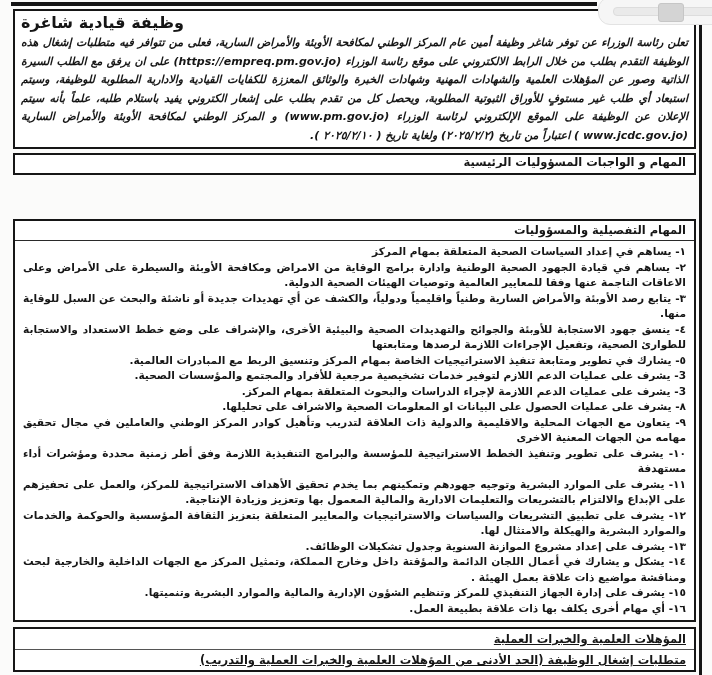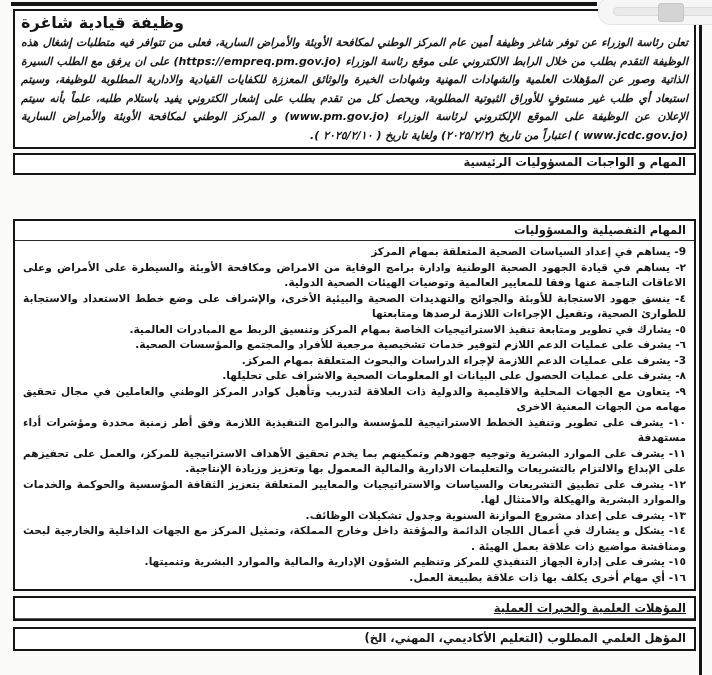--- a/index.html
+++ b/index.html
@@ -72,40 +72,42 @@
   </section>
 
   <section class="box bar">
     <span>المهام و الواجبات المسؤوليات الرئيسية</span>
   </section>
 
   <section class="box tasks-box">
     <div class="tasks-header">المهام التفصيلية والمسؤوليات</div>
     <div class="tasks-list">
 
-    <div class="task">9- يساهم في إعداد السياسات الصحية المتعلقة بمهام المركز</div>
+    <div class="task">١- يساهم في إعداد السياسات الصحية المتعلقة بمهام المركز</div>
         <div class="task">٢- يساهم في قيادة الجهود الصحية الوطنية وادارة برامج الوقاية من الامراض ومكافحة الأوبئة والسيطرة على الأمراض وعلى الاعاقات الناجمة عنها وفقا للمعايير العالمية وتوصيات الهيئات الصحية الدولية.</div>
+        <div class="task">٣- يتابع رصد الأوبئة والأمراض السارية وطنياً واقليمياً ودولياً، والكشف عن أي تهديدات جديدة أو ناشئة والبحث عن السبل للوقاية منها.</div>
         <div class="task">٤- ينسق جهود الاستجابة للأوبئة والجوائح والتهديدات الصحية والبيئية الأخرى، والإشراف على وضع خطط الاستعداد والاستجابة للطوارئ الصحية، وتفعيل الإجراءات اللازمة لرصدها ومتابعتها</div>
         <div class="task">٥- يشارك في تطوير ومتابعة تنفيذ الاستراتيجيات الخاصة بمهام المركز وتنسيق الربط مع المبادرات العالمية.</div>
-        <div class="task">٦- يشرف على عمليات الدعم اللازم لتوفير خدمات تشخيصية مرجعية للأفراد والمجتمع والمؤسسات الصحية.</div>
+        <div class="task">3- يشرف على عمليات الدعم اللازم لتوفير خدمات تشخيصية مرجعية للأفراد والمجتمع والمؤسسات الصحية.</div>
         <div class="task">3- يشرف على عمليات الدعم اللازمة لإجراء الدراسات والبحوث المتعلقة بمهام المركز.</div>
         <div class="task">٨- يشرف على عمليات الحصول على البيانات او المعلومات الصحية والاشراف على تحليلها.</div>
         <div class="task">٩- يتعاون مع الجهات المحلية والاقليمية والدولية ذات العلاقة لتدريب وتأهيل كوادر المركز الوطني والعاملين في مجال تحقيق مهامه من الجهات المعنية الاخرى</div>
         <div class="task">١٠- يشرف على تطوير وتنفيذ الخطط الاستراتيجية للمؤسسة والبرامج التنفيذية اللازمة وفق أطر زمنية محددة ومؤشرات أداء مستهدفة</div>
         <div class="task">١١- يشرف على الموارد البشرية وتوجيه جهودهم وتمكينهم بما يخدم تحقيق الأهداف الاستراتيجية للمركز، والعمل على تحفيزهم على الإبداع والالتزام بالتشريعات والتعليمات الادارية والمالية المعمول بها وتعزيز وزيادة الإنتاجية.</div>
         <div class="task">١٢- يشرف على تطبيق التشريعات والسياسات والاستراتيجيات والمعايير المتعلقة بتعزيز الثقافة المؤسسية والحوكمة والخدمات والموارد البشرية والهيكلة والامتثال لها.</div>
         <div class="task">١٣- يشرف على إعداد مشروع الموازنة السنوية وجدول تشكيلات الوظائف.</div>
         <div class="task">١٤- يشكل و يشارك في أعمال اللجان الدائمة والمؤقتة داخل وخارج المملكة، وتمثيل المركز مع الجهات الداخلية والخارجية لبحث ومناقشة مواضيع ذات علاقة بعمل الهيئة .</div>
         <div class="task">١٥- يشرف على إدارة الجهاز التنفيذي للمركز وتنظيم الشؤون الإدارية والمالية والموارد البشرية وتنميتها.</div>
         <div class="task">١٦- أي مهام أخرى يكلف بها ذات علاقة بطبيعة العمل.</div>
       </div>
   </section>
 
   <section class="box two-row">
     <div class="row">المؤهلات العلمية والخبرات العملية</div>
+    <div class="row last">متطلبات إشغال الوظيفة (الحد الأدنى من المؤهلات العلمية والخبرات العملية والتدريب)</div>
   </section>
 
   <section class="box academic-box">
     <div class="academic-title">المؤهل العلمي المطلوب (التعليم الأكاديمي، المهني، الخ)</div>
 
   </section>
 
 </div>
 
 </body></html>

